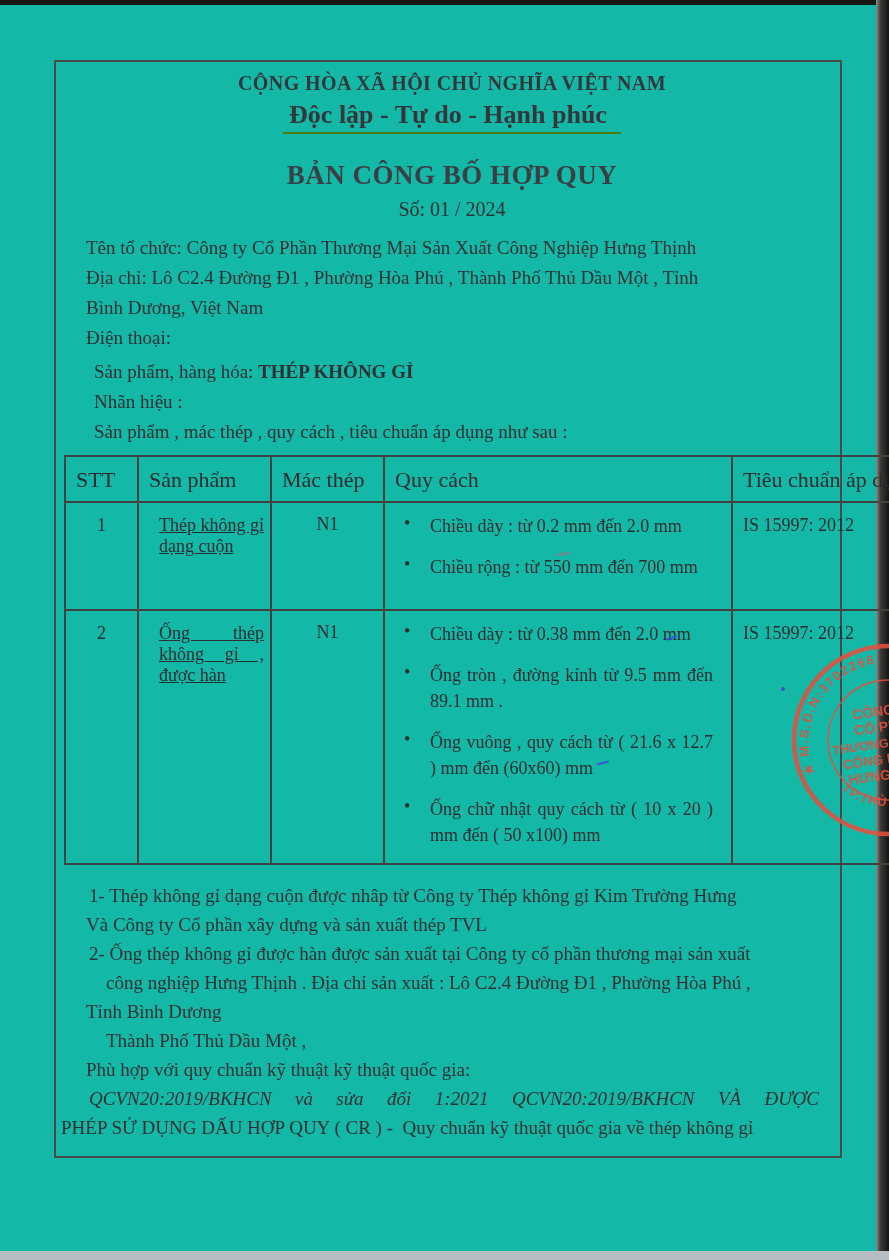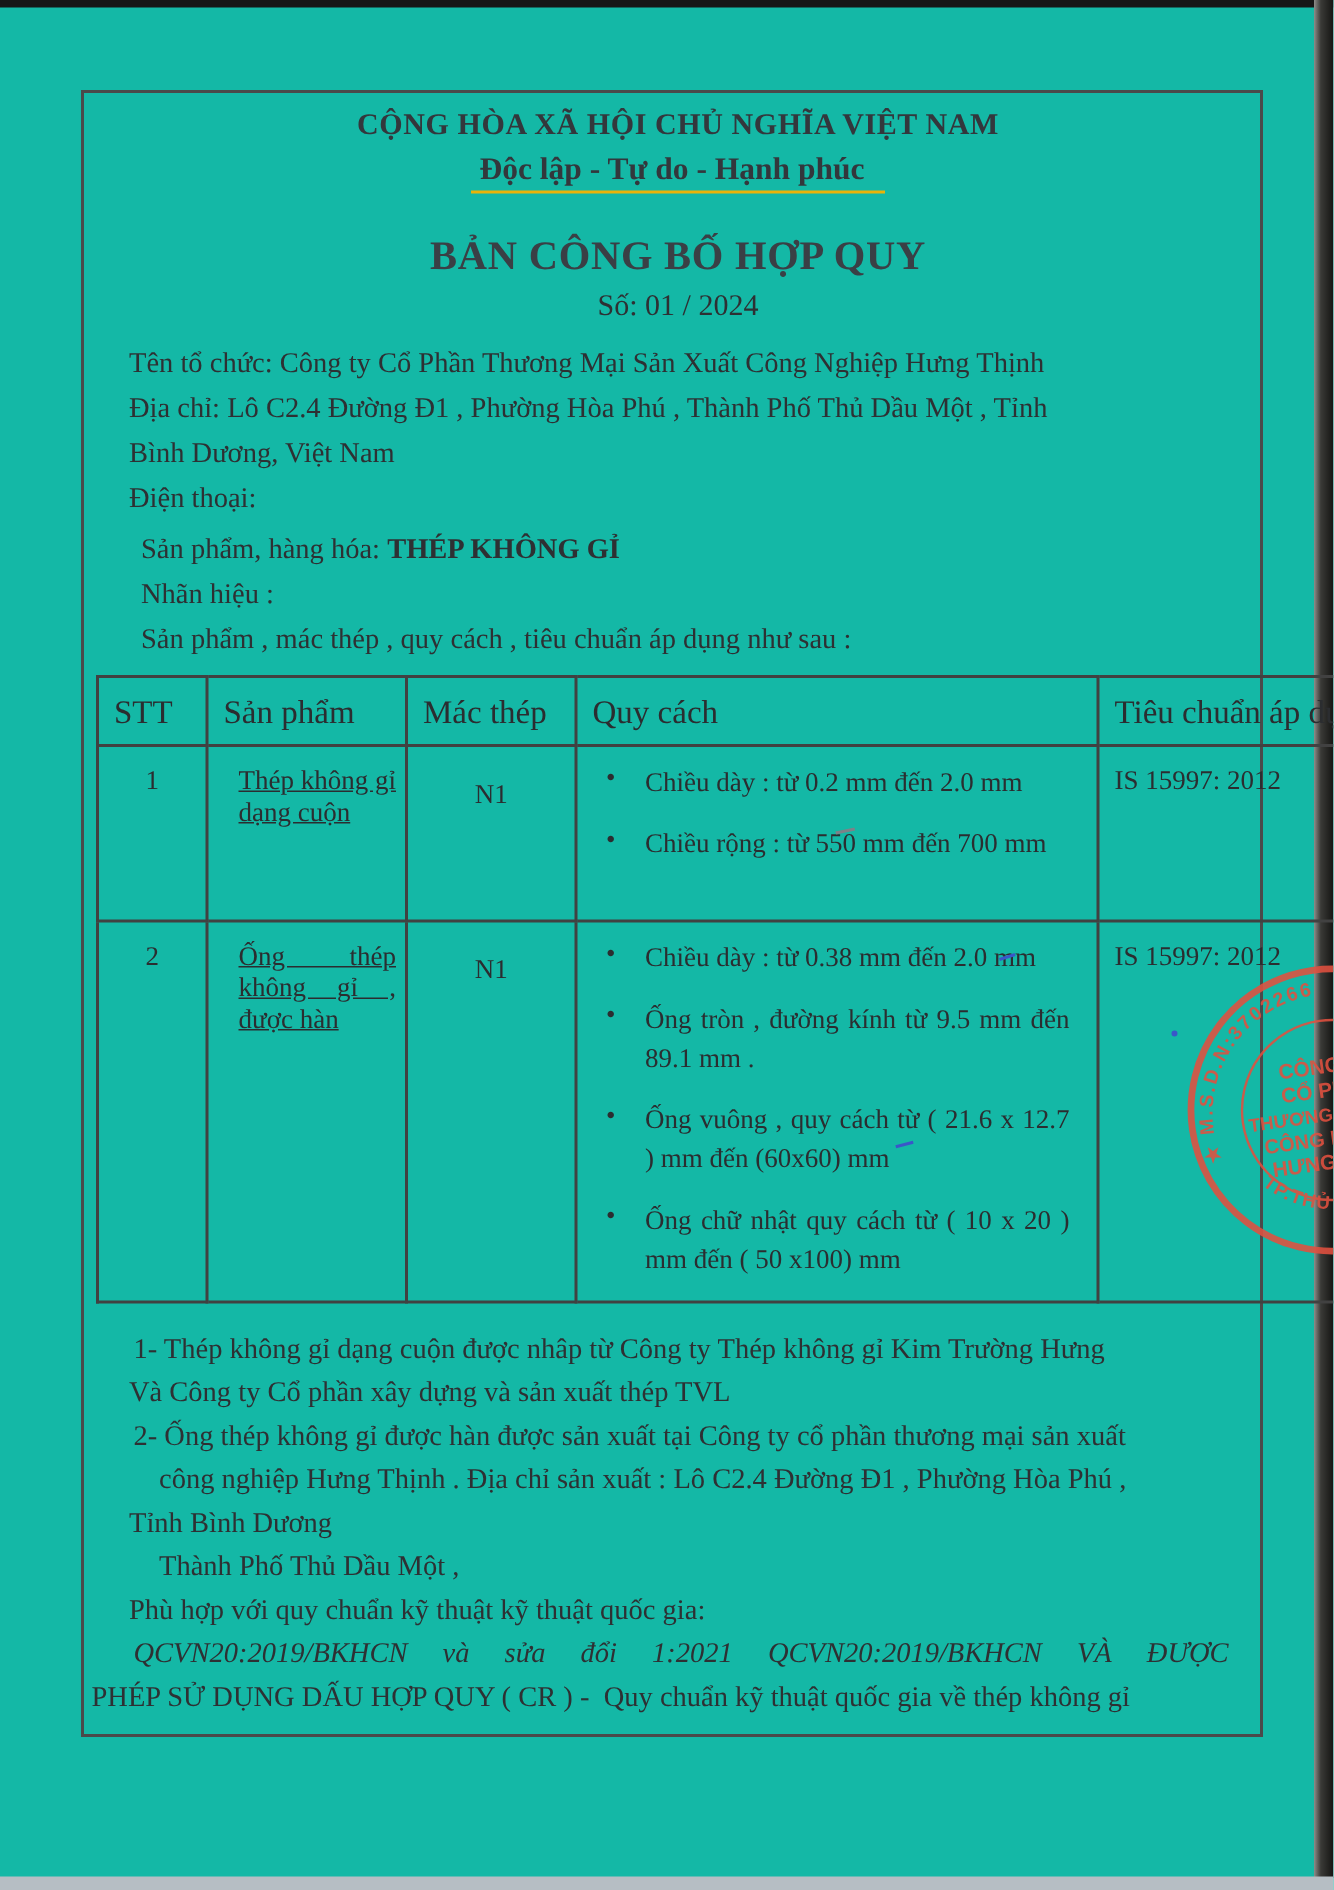--- a/index.html
+++ b/index.html
@@ -14,22 +14,22 @@
   .edge-bottom{ position:absolute; bottom:0; left:0; width:889px; height:9px; background:#b6bec4; }
 
   .page-border {
     position:absolute; left:54px; top:60px; width:788px; height:1098px;
     border:2px solid #4a4a4a; box-sizing:border-box;
     padding:8px 22px 0 30px;
   }
 
   .nat-title  { text-align:center; font-weight:bold; font-size:20px; letter-spacing:.4px; margin-top:2px; color:#33373c; }
   .motto-wrap { text-align:center; margin-top:5px; }
-  .nat-motto  { display:inline-block; font-weight:bold; font-size:21px; color:#33373c;
-                padding:0 14px 2px 6px; border-bottom:2px solid #eab308; }
+  .nat-motto  { display:inline-block; font-weight:bold; font-size:26px; color:#33373c;
+                padding:0 14px 2px 6px; border-bottom:2px solid #4d7c0f; }
   .doc-title  { text-align:center; font-weight:bold; font-size:27px; letter-spacing:.5px; margin-top:26px; color:#3a3f45; }
   .doc-number { text-align:center; font-size:20px; margin-top:7px; }
 
   .info { font-size:19px; margin-top:12px; }
   .info .line { line-height:30px; white-space:nowrap; }
   .indent-sm { padding-left:8px; }
   .prod-line { margin-top:4px; }
   .bold { font-weight:bold; }
 
   table.spec {
@@ -37,21 +37,21 @@
     width:775px; margin-left:-22px; margin-top:8px;
     font-size:18px; color:#2b2d30;
   }
   table.spec th, table.spec td { border:2px solid #414141; vertical-align:top; font-weight:normal; }
   th.h-stt { width:55px; }  th.h-sp { width:115px; } th.h-mt { width:95px; }
   th.h-qc  { width:330px; } th.h-tc { width:180px; }
   table.spec th { height:34px; text-align:left; padding:6px 6px 4px 10px; vertical-align:middle; font-size:22px; }
   th.h-stt { text-align:center; padding-left:0; }
   td.c-stt { text-align:center; padding-top:12px; height:auto; }
   td.c-sp  { padding:12px 6px 0 20px; text-align:justify;text-decoration:underline; }
-  td.c-mt  { text-align:center; padding-top:21px; }
+  td.c-mt  { text-align:center; padding-top:11px; }
   td.c-qc  { padding:10px 4px 0 14px; }
   td.c-tc  { padding:12px 4px 0 10px; }
   tr.r1 td { height:93px; }
   tr.r2 td { height:226px; }
   .qc-item { display:flex; margin-bottom:15px; }
   .qc-item::before { content:"•"; flex:0 0 26px; padding-left:5px; font-size:18px; }
   .qc-text { width:283px; text-align:justify; line-height:26px; }
 
   .notes { font-size:19px; line-height:29px; margin-top:16px; margin-right:-16px; }
   .nl { white-space:nowrap; }

